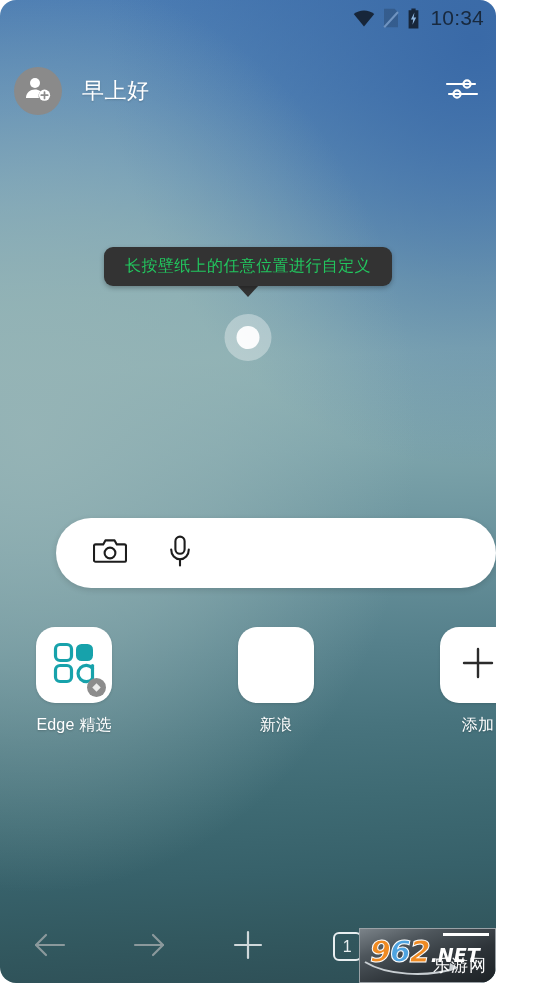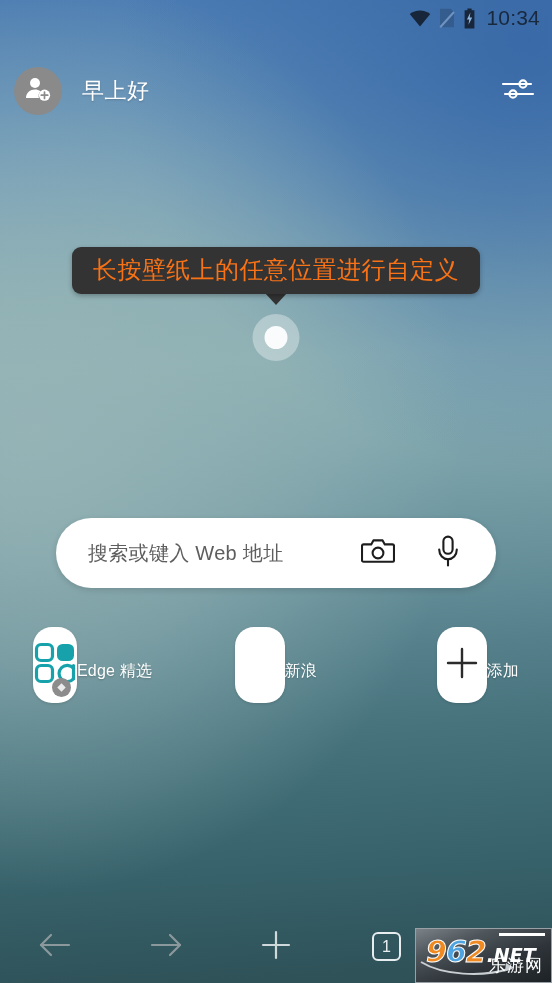--- a/index.html
+++ b/index.html
@@ -6,40 +6,41 @@
 
   html, body {
     width: 552px;
     height: 983px;
     overflow: hidden;
     font-family: "Liberation Sans", "DejaVu Sans", sans-serif;
   }
 
   #phone {
     position: relative;
-    width: 552px;
+    width: 496px;
     height: 983px;
     overflow: hidden;
     background:
       radial-gradient(150% 90% at 6% 44%, rgba(150,180,182,0.95) 0%, rgba(150,180,182,0.55) 26%, rgba(150,180,182,0.0) 52%),
       radial-gradient(120% 70% at 96% 4%, rgba(56,104,166,0.95) 0%, rgba(56,104,166,0.45) 34%, rgba(56,104,166,0) 62%),
       linear-gradient(177deg,
         #4b7cb3 0%,
         #5b8bb8 11%,
         #6d9ab9 19%,
         #86adb4 30%,
         #8cb1b4 37%,
         #7ea5ac 46%,
         #6a939d 56%,
         #55808b 66%,
         #47737d 74%,
         #3e6a73 81%,
         #37616a 88%,
         #32585f 94%,
         #2e4f56 100%);
+    border-radius: 16px;
   }
 
   
   #status-bar {
     position: absolute; top: 0; left: 0; right: 0;
     height: 36px;
     display: flex; align-items: center; justify-content: flex-end;
     padding: 0 12px;
     gap: 8px;
     color: #17263a;
@@ -80,24 +81,24 @@
 
   
   #tooltip-wrap {
     position: absolute;
     top: 247px; left: 0; right: 0;
     display: flex; flex-direction: column; align-items: center;
   }
   #tooltip {
     position: relative;
     background: #333333;
-    color: #f97316;
+    color: #22c55e;
     border-radius: 9px;
     padding: 11px 21px 12px 21px;
-    font-size: 24px;
+    font-size: 16px;
     letter-spacing: .4px;
     line-height: 1;
     box-shadow: 0 2px 5px rgba(0,0,0,.28);
   }
   #tooltip-arrow {
     width: 0; height: 0;
     border-left: 11px solid transparent;
     border-right: 11px solid transparent;
     border-top: 12px solid #333333;
     margin-top: -1px;
@@ -146,21 +147,21 @@
   #camera-button { margin-right: 26px; }
 
   
   #tiles {
     position: absolute;
     top: 627px; left: 33px;
     width: 486px;
     display: flex;
     justify-content: space-between;
   }
-  .tile { width: 82px; display: flex; flex-direction: row; align-items: center; }
+  .tile { width: 82px; display: flex; flex-direction: column; align-items: center; }
   .tile-box {
     position: relative;
     width: 76px; height: 76px;
     background: #ffffff;
     border-radius: 19px;
     display: flex; align-items: center; justify-content: center;
     box-shadow: 0 1px 3px rgba(0,0,0,.13);
   }
   .tile-label {
     margin-top: 12px;
@@ -305,21 +306,20 @@
   <div id="tooltip-wrap">
     <div id="tooltip">长按壁纸上的任意位置进行自定义</div>
     <div id="tooltip-arrow"></div>
   </div>
 
   <div id="ripple">
     <div id="ripple-core"></div>
   </div>
 
   <div id="search-bar">
-    <span id="search-placeholder">搜索或键入 Web 地址</span>
     <div id="camera-button">
       <span>
         <svg width="34" height="28" viewBox="0 0 34 28">
           <path d="M2.6 7.4 H10.2 L12.4 3.4 H21.6 L23.8 7.4 H31.4 C32.3 7.4 33 8.1 33 9 V23.2 C33 24.1 32.3 24.8 31.4 24.8 H2.6 C1.7 24.8 1 24.1 1 23.2 V9 C1 8.1 1.7 7.4 2.6 7.4 Z" fill="none" stroke="#1d1d1d" stroke-width="2.1" stroke-linejoin="round"></path>
           <circle cx="17" cy="16" r="5.4" fill="none" stroke="#1d1d1d" stroke-width="2.1"></circle>
         </svg>
       </span>
     </div>
     <div id="mic-button">
       <span>

